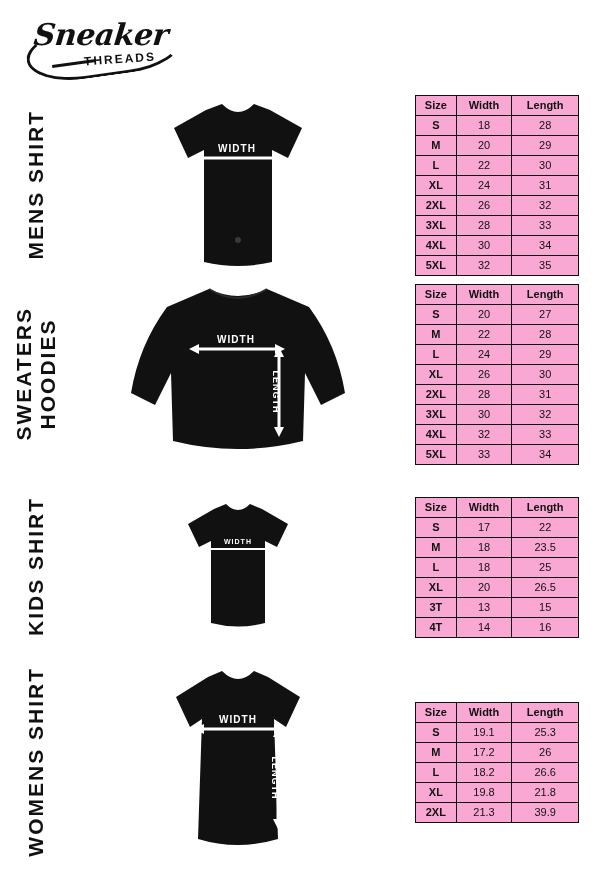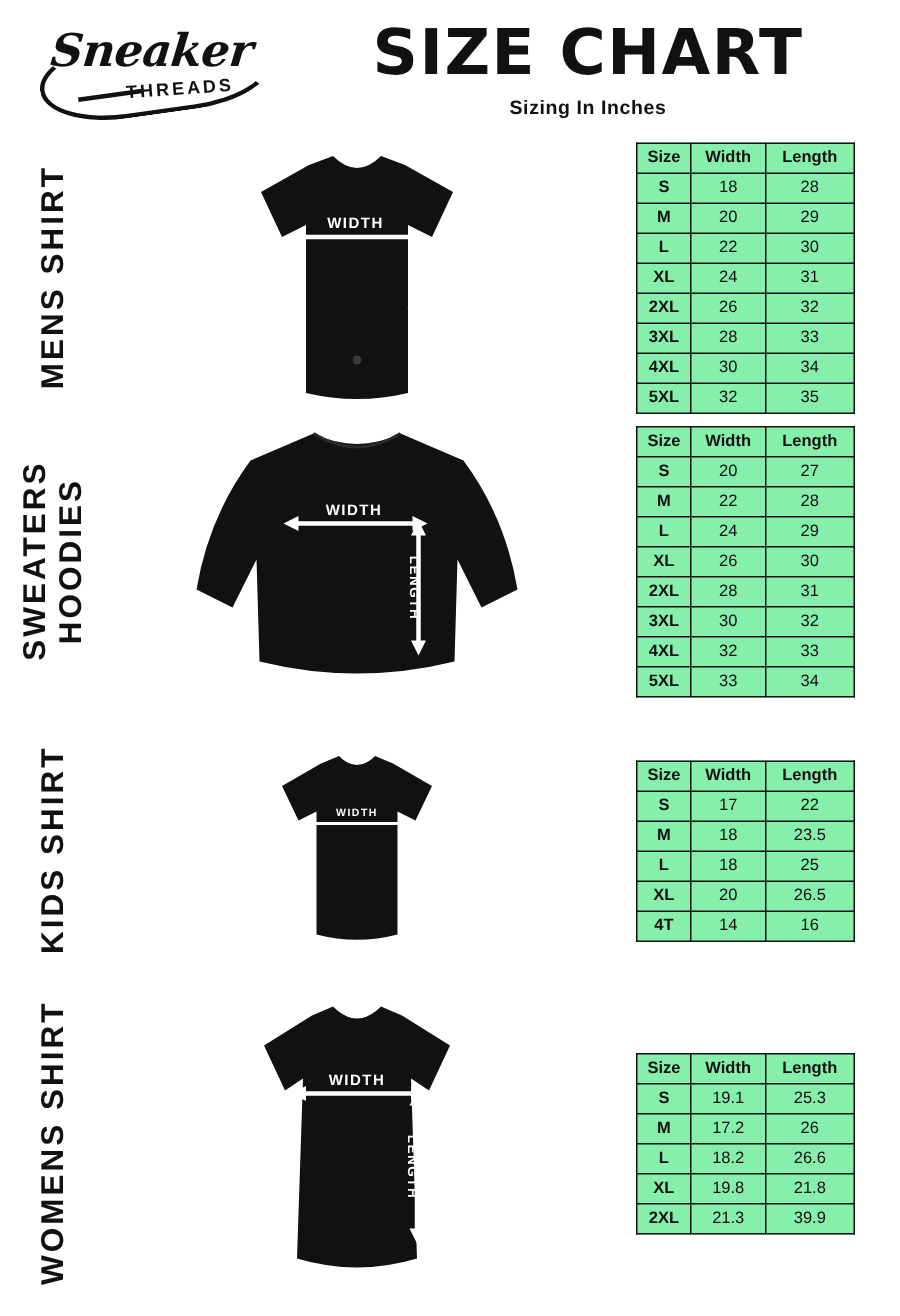--- a/index.html
+++ b/index.html
@@ -140,22 +140,22 @@
     display: flex;
     align-items: center;
     justify-content: center;
     padding-right: 10px;
     box-sizing: border-box;
   }
 
   
   table.size-table {
     border-collapse: collapse;
-    width: 146px;
-    background: #86efac;
+    width: 164px;
+    background: #f9a8d4;
   }
   table.size-table th,
   table.size-table td {
     border: 1px solid #111;
     text-align: center;
     font-size: 11px;
     font-weight: bold;
     padding: 2px 0;
     height: 15px;
     color: #111;
@@ -175,24 +175,20 @@
 
 <div class="header">
   <div class="brand">
     <div class="brand-logo">
       <div class="brand-swoosh"></div>
       <div class="brand-tick"></div>
       <div class="brand-script">Sneaker</div>
       <div class="brand-sub">THREADS</div>
     </div>
   </div>
-  <div class="title-block">
-    <div class="title-main">SIZE CHART</div>
-    <div class="title-sub">Sizing In Inches</div>
-  </div>
 </div>
 
 <div class="row" style="height:182px">
   <div class="row-label">
     <div class="vert">MENS SHIRT</div>
   </div>
   <div class="row-art">
     <svg width="200" height="170" viewBox="0 0 200 170">
       <path fill="#111111" d="M68 10 L84 4 Q100 20 116 4 L132 10 L164 28 L150 58 L134 50 L134 162 Q100 170 66 162 L66 50 L50 58 L36 28 Z"></path>
       <circle cx="100" cy="140" r="3" fill="#3a3a3a"></circle>
@@ -382,20 +378,25 @@
             <td>L</td>
             <td class="val">18</td>
             <td class="val">25</td>
           </tr>
         <tr>
             <td>XL</td>
             <td class="val">20</td>
             <td class="val">26.5</td>
           </tr>
         <tr>
+            <td>3T</td>
+            <td class="val">13</td>
+            <td class="val">15</td>
+          </tr>
+        <tr>
             <td>4T</td>
             <td class="val">14</td>
             <td class="val">16</td>
           </tr>
       </tbody>
     </table>
   </div>
 </div>
 
 <div class="row" style="height:200px">

